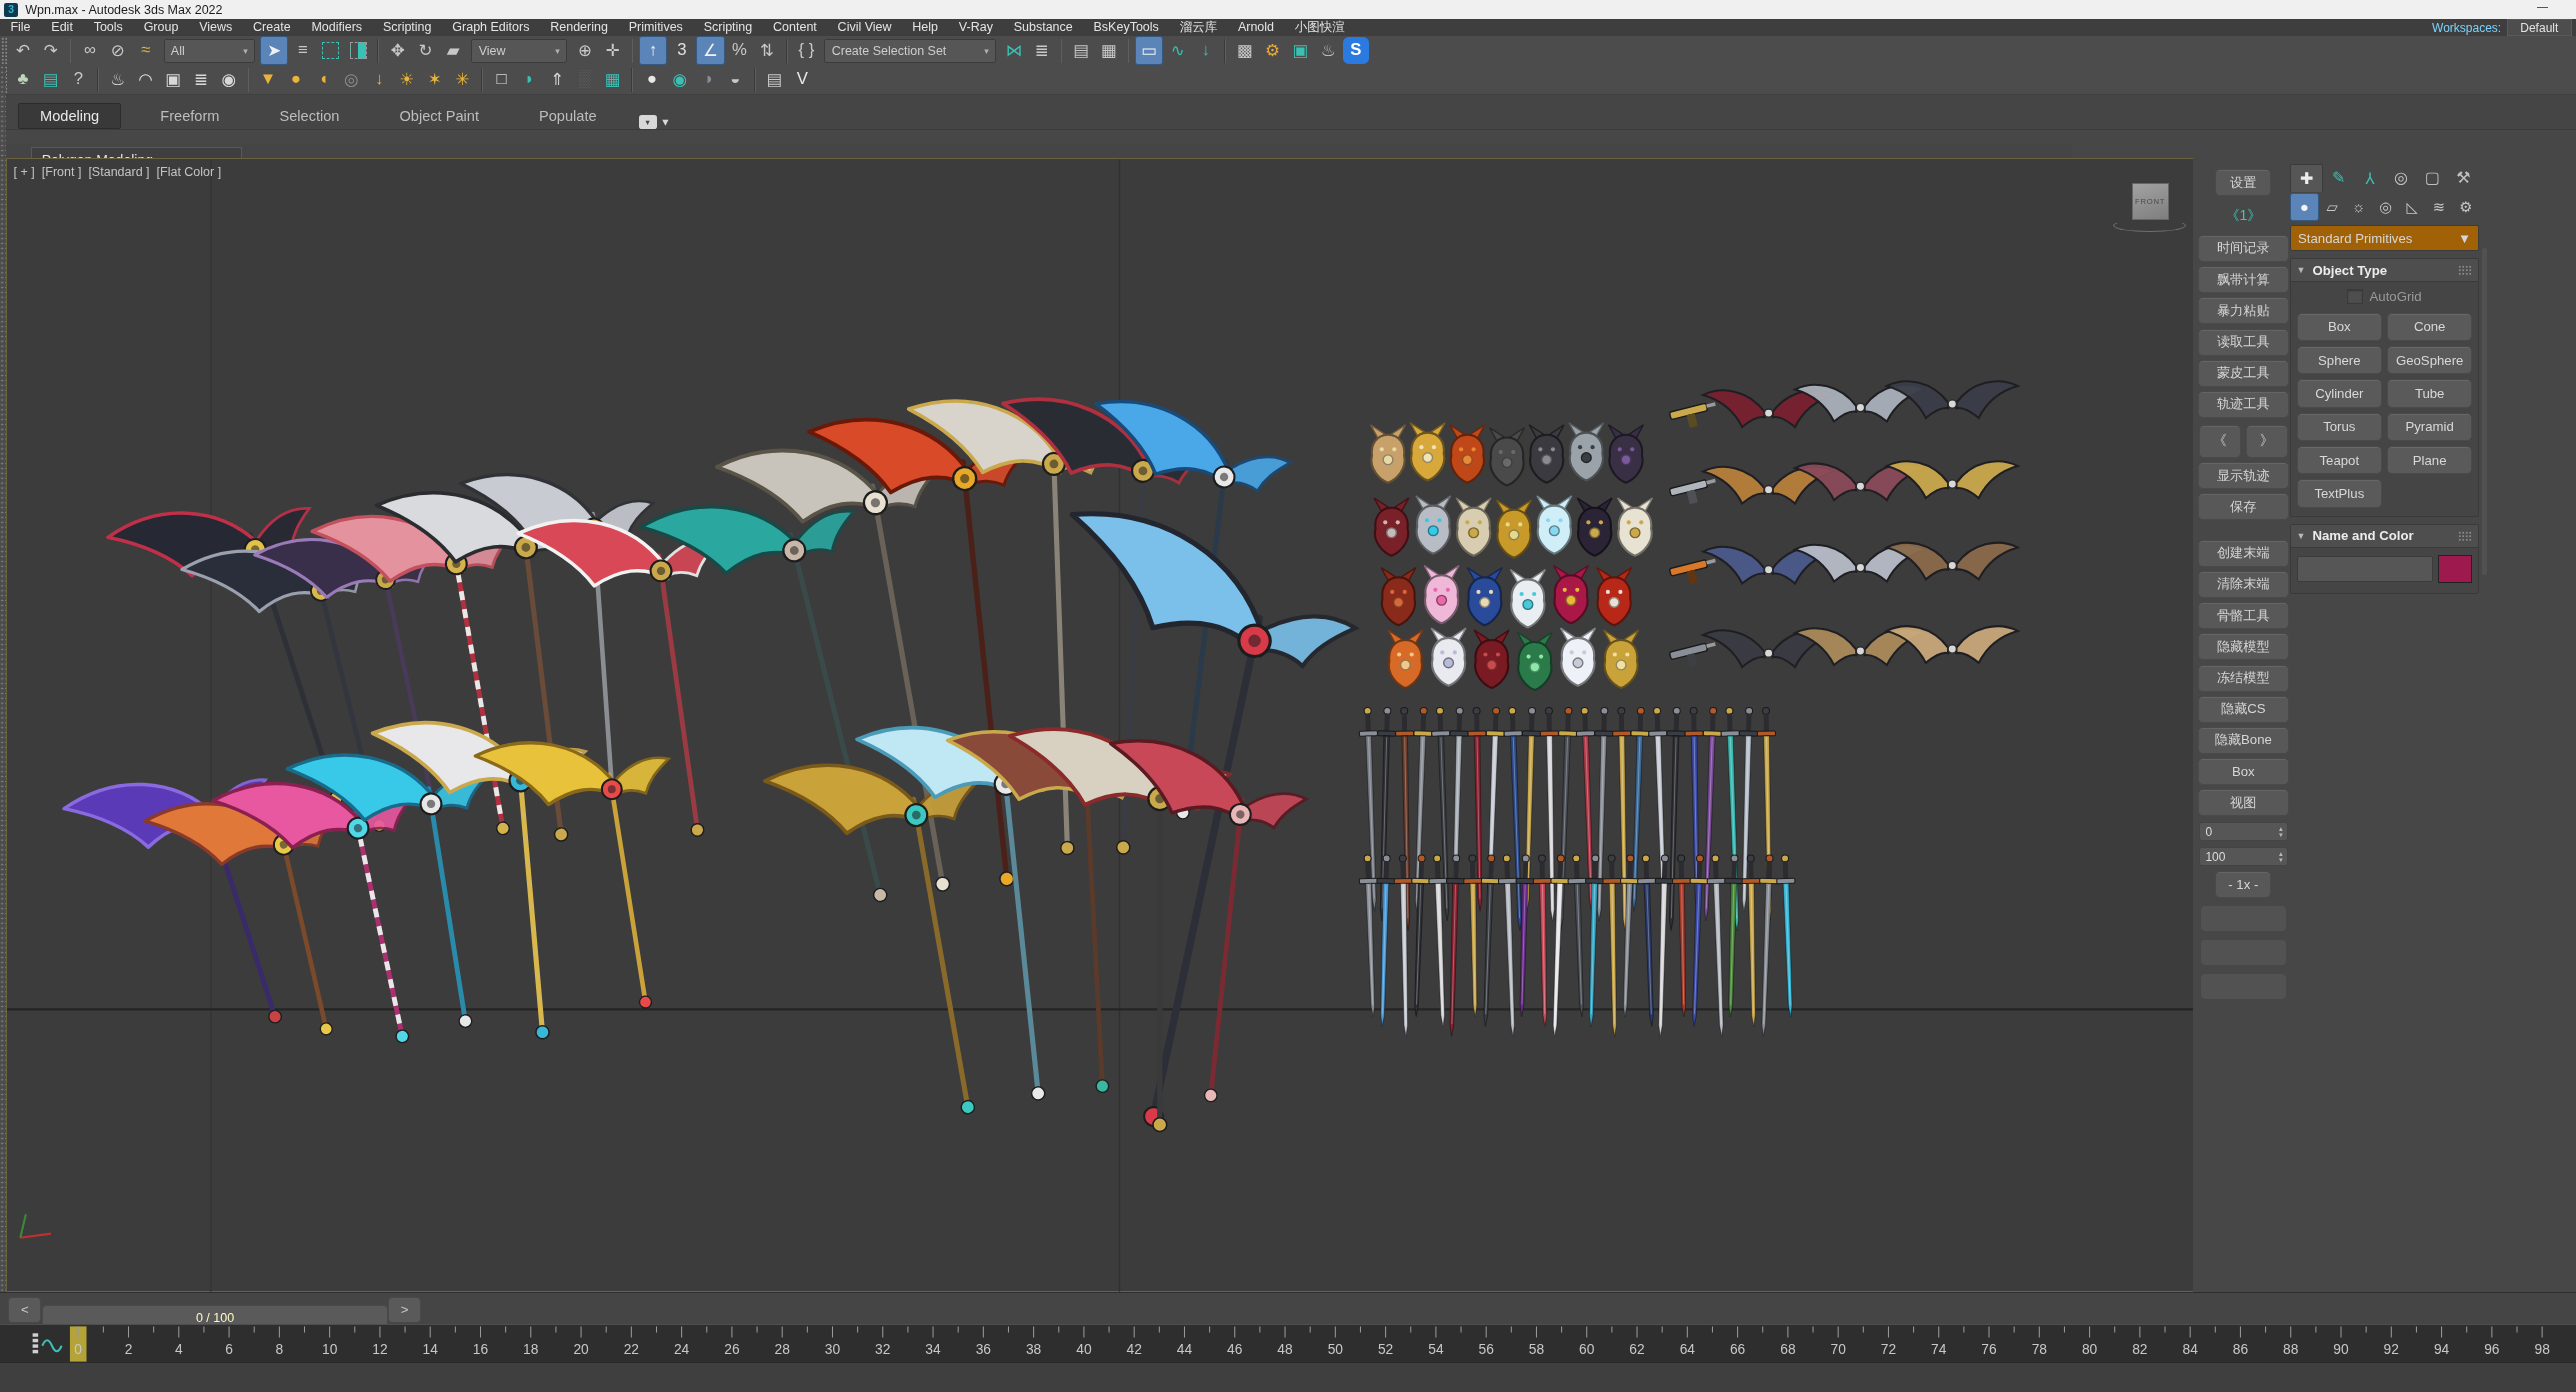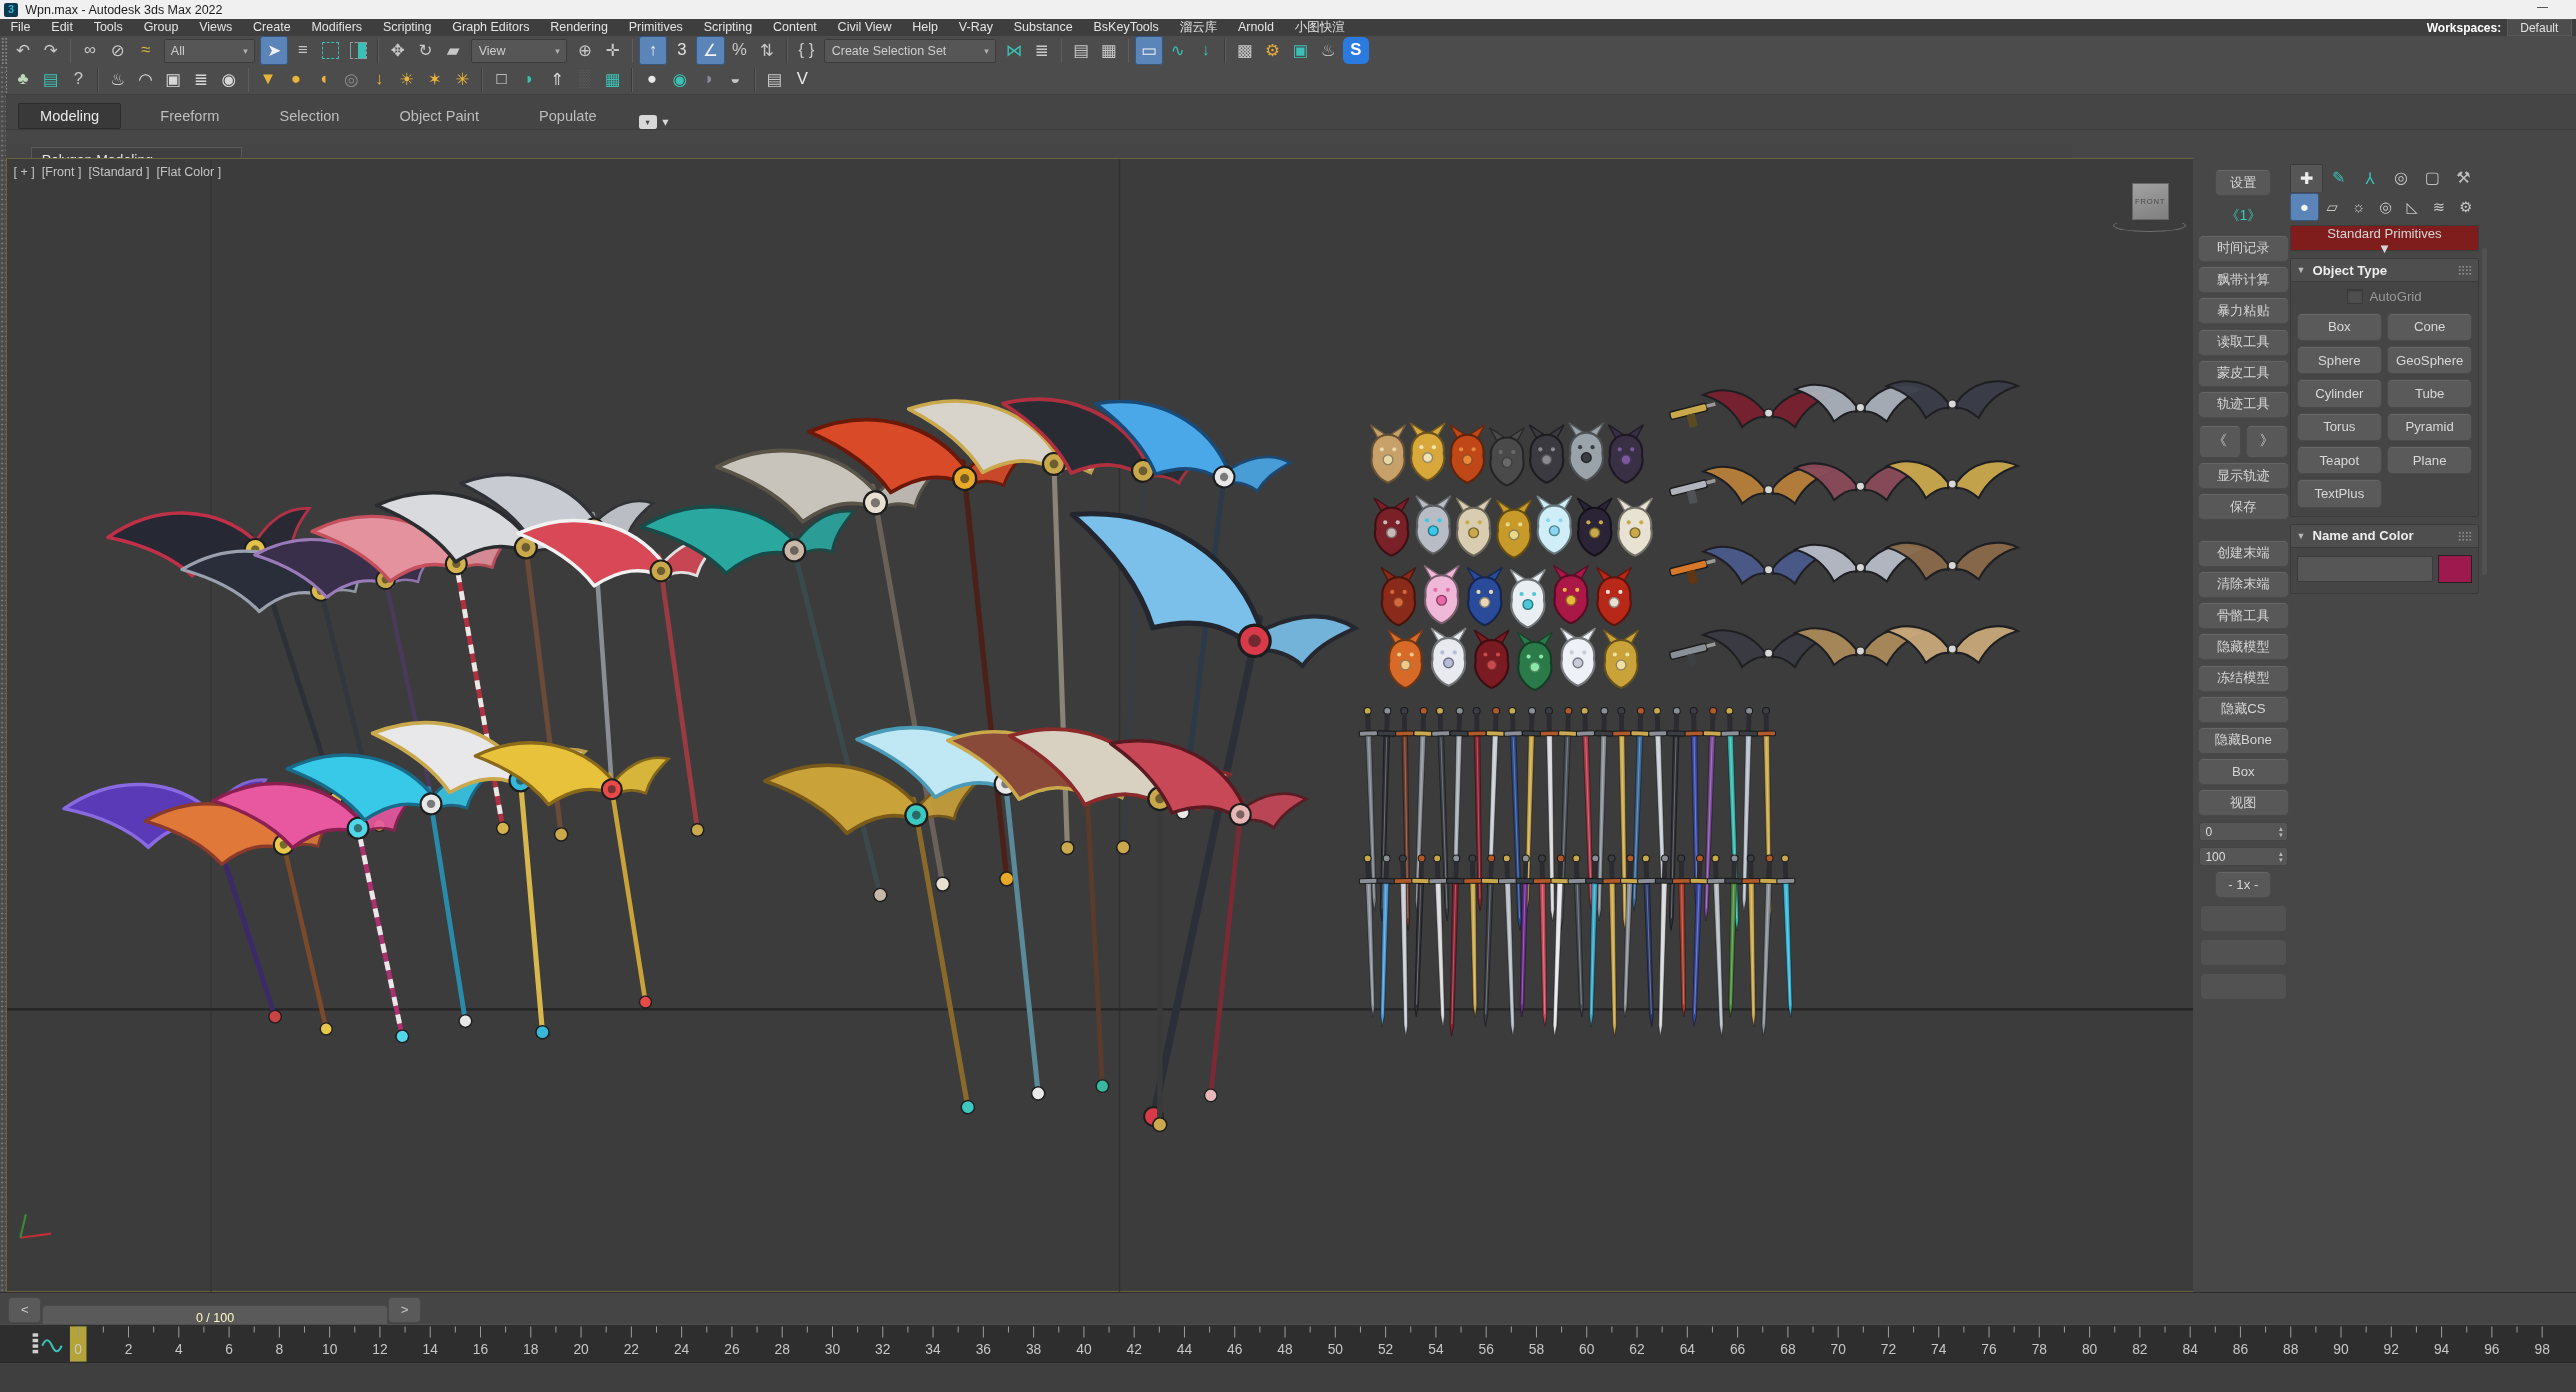--- a/index.html
+++ b/index.html
@@ -7,21 +7,21 @@
   .abs{position:absolute;}
   
   #titlebar{left:0;top:0;width:2576px;height:19px;background:#f0f0f0;display:flex;align-items:center;}
   #appicon{width:14px;height:14px;margin-left:4.2px;border-radius:2.1px;background:#0d3a52;color:#2fb8c8;font-weight:bold;font-size:10.4px;display:flex;align-items:center;justify-content:center;}
   #titletext{margin-left:7px;font-size:12.5px;color:#1c1c1c;}
   #minbtn{position:absolute;right:28px;top:0;font-size:11px;color:#222;}
   
   #menubar{left:0;top:19px;width:2576px;height:17.4px;background:#3e3e3e;display:flex;align-items:flex-end;border-bottom:0.7px solid #333;}
   .menu-item{padding:0 10.4px;font-size:12.5px;color:#e4e4e4;line-height:17.4px;}
   #workspaces{position:absolute;right:4.2px;top:0;height:17.4px;display:flex;align-items:center;gap:5.6px;}
-  #workspaces .lbl{color:#ffffff;font-size:12px;font-weight:bold;}
+  #workspaces .lbl{color:#7dd3fc;font-size:12px;}
   #workspaces .val{background:#4d4d4d;color:#e4e4e4;font-size:12px;padding:0.7px 12.5px;border:0.7px solid #5a5a5a;}
   
   .toolbar{left:0;width:2576px;height:29px;background:#4c4c4c;display:flex;align-items:center;border-bottom:0.7px solid #404040;}
   #tb1{top:36px;} #tb2{top:65px;}
   .grip{width:6.3px;height:26.4px;margin:0 2.1px 0 0.7px;background-image:radial-gradient(circle,#8a8a8a 0.8px,transparent 1.2px);background-size:3.5px 3.5px;}
   .tb-icon{width:26.4px;height:26.4px;margin:0 0.7px;display:flex;align-items:center;justify-content:center;font-size:16.7px;color:#c8c8c8;border-radius:2.8px;flex:none;}
   .tb-icon.hl{background:#5b84b8;border:0.7px solid #35597f;color:#f0f0f0;}
   .tb-icon .boxsh{width:15.3px;height:15.3px;}
   .boxsh.dashed{border:1.4px dashed #3ac0b4;}
   .boxsh.solid{border:1.4px dashed #9a9a9a;background:linear-gradient(to right,transparent 45%,#3ac0b4 45%);}
@@ -57,21 +57,21 @@
   .sspin .arr{display:flex;flex-direction:column;font-size:6.3px;line-height:5.6px;color:#b8b8b8;}
   .sblank{width:85px;height:25px;margin-top:7px;background:#525252;border:0.7px solid #474747;border-radius:4.9px;}
   
   #cmdpanel{position:absolute;left:97px;top:5.6px;width:189px;}
   #cp-tabs{display:flex;height:28px;}
   .cp-tab{flex:1;display:flex;align-items:center;justify-content:center;font-size:16px;color:#c0c0c0;}
   .cp-tab.active{background:#565656;border:0.7px solid #3a3a3a;border-bottom:none;border-radius:2.1px 2.1px 0 0;}
   #cp-cats{display:flex;height:28px;margin-top:1.4px;}
   .cp-cat{flex:1;display:flex;align-items:center;justify-content:center;font-size:14.6px;color:#c8c8c8;border-radius:2.8px;}
   .cp-cat.active{background:#5b84b8;border:0.7px solid #35597f;color:#f4f4f4;}
-  #cp-dd{margin-top:4.2px;height:24px;background:#7f1d1d;border:0.7px solid #3b3b3b;border-radius:2.1px;color:#d6d6d6;font-size:13.2px;display:flex;align-items:center;justify-content:space-between;padding:0 7px;flex-direction:column;}
+  #cp-dd{margin-top:4.2px;height:24px;background:#a16207;border:0.7px solid #3b3b3b;border-radius:2.1px;color:#d6d6d6;font-size:13.2px;display:flex;align-items:center;justify-content:space-between;padding:0 7px;}
   .rollout{margin-top:7px;background:#454545;border:0.7px solid #3a3a3a;border-radius:2.1px;}
   .rollout .head{height:22px;background:#4e4e4e;display:flex;align-items:center;padding:0 5.6px;color:#ececec;font-weight:bold;font-size:13.2px;border-bottom:0.7px solid #3a3a3a;}
   .rollout .head .tri{color:#b8b8b8;font-size:9px;margin-right:7px;font-weight:normal;}
   .rollout .head .gripdots{margin-left:auto;width:14px;height:9.7px;background-image:radial-gradient(circle,#8a8a8a 0.7px,transparent 1px);background-size:3.5px 3.5px;}
   #autogrid-row{display:flex;align-items:center;justify-content:center;gap:7px;padding:7px 0 2.8px 0;}
   #autogrid-box{width:13.2px;height:13.2px;background:#4e4e4e;border:0.7px solid #3a3a3a;box-shadow:inset 0 0.7px 1.4px #2e2e2e;}
   #autogrid-lbl{color:#9a9a9a;font-size:13.2px;}
   #ot-grid{display:grid;grid-template-columns:1fr 1fr;gap:4.9px;padding:5.6px 5.6px 8.4px 5.6px;}
   .ot-btn{height:26.4px;background:#5a5a5a;border:0.7px solid #4a4a4a;border-radius:4.9px;box-shadow:inset 0 0.7px 0 #6c6c6c;color:#d8d8d8;font-size:13.2px;display:flex;align-items:center;justify-content:center;}
   #nc-row{display:flex;gap:5.6px;padding:7px 5.6px 9.7px 5.6px;align-items:center;}

